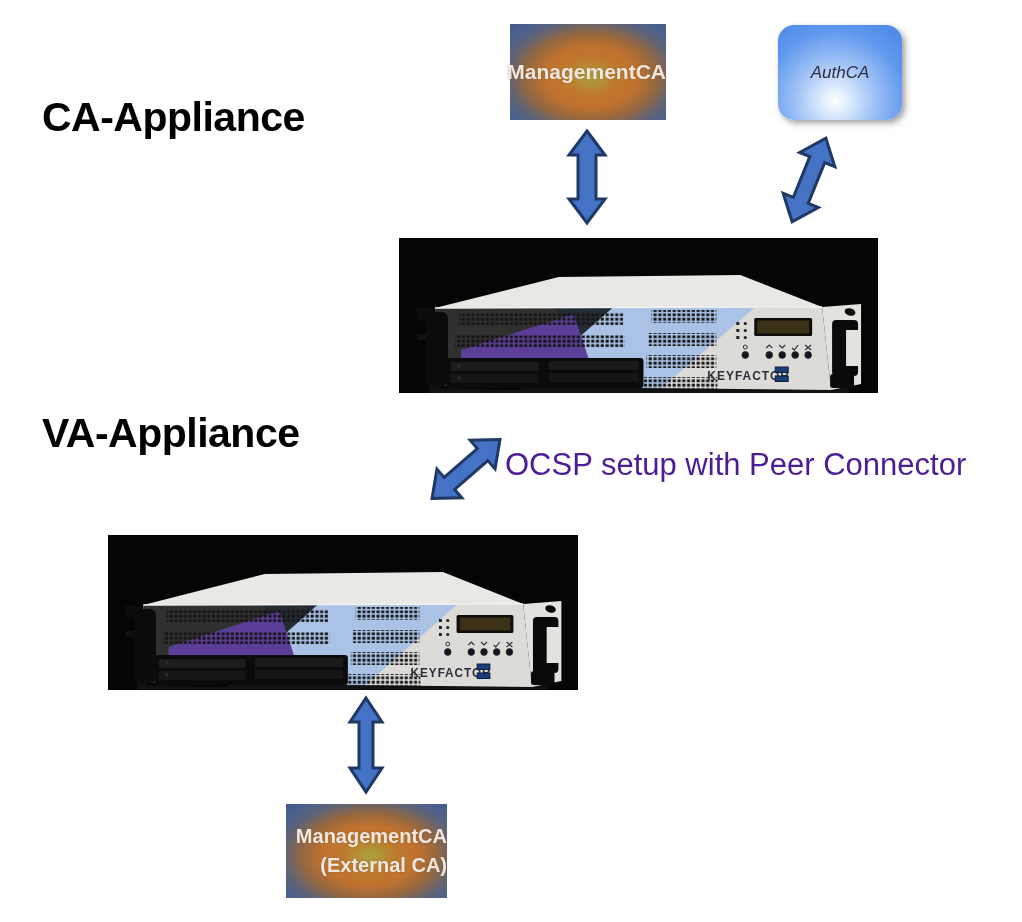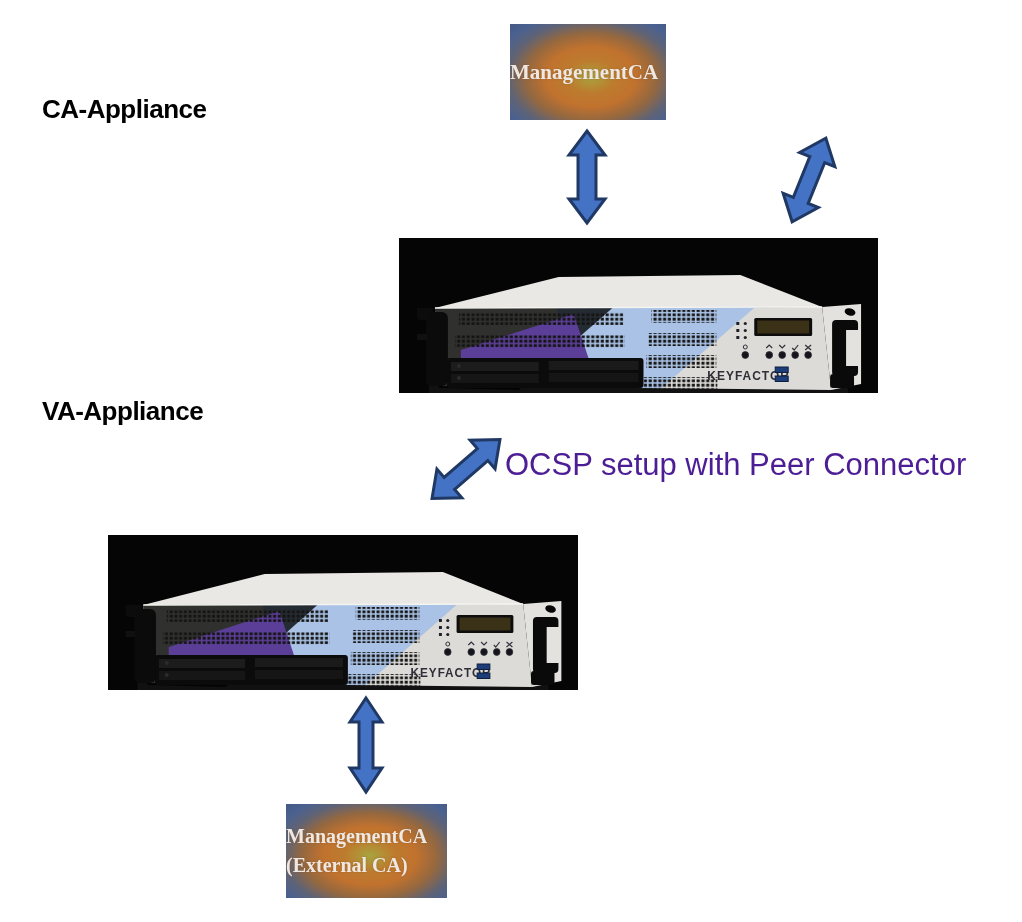--- a/index.html
+++ b/index.html
@@ -7,36 +7,36 @@
     position: relative;
     width: 1022px;
     height: 922px;
     background: #ffffff;
     font-family: "Liberation Sans", sans-serif;
     overflow: hidden;
   }
   .heading {
     position: absolute;
     font-weight: bold;
-    font-size: 26px;
+    font-size: 41px;
     color: #000000;
     letter-spacing: -0.5px;
     white-space: nowrap;
   }
   #ca-heading { left: 42px; top: 94px; }
-  #va-heading { left: 42px; top: 396px; }
+  #va-heading { left: 42px; top: 410px; }
 
   .ca-gradient-box {
     position: absolute;
     display: flex;
     flex-direction: column;
-    align-items: flex-start;
+    align-items: flex-end;
     justify-content: center;
     text-align: center;
-    font-family: Liberation Serif, serif;
+    font-family: Liberation Sans, sans-serif;
     font-weight: bold;
     color: #efe7e2;
     text-shadow: 0 0 2px rgba(120,80,40,0.5);
     background: radial-gradient(ellipse 72% 78% at 52% 55%,
       #a8a43e 0%, #bd7b2e 22%, #c1722e 40%, #95683f 58%,
       #5f6375 74%, #4a6190 88%, #455a84 100%);
   }
   #management-ca-box { left: 510px; top: 24px; width: 156px; height: 96px; font-size: 21px; }
   #external-ca-box  { left: 286px; top: 804px; width: 161px; height: 94px; font-size: 20px; line-height: 1.45; }
 
@@ -171,20 +171,23 @@
 </svg>
 
 <div class="canvas">
 
   <div id="ca-heading" class="heading">CA-Appliance</div>
 
   <div id="management-ca-box" class="ca-gradient-box">
     <span>ManagementCA</span>
   </div>
 
+  <div id="auth-ca-box">
+    <span>AuthCA</span>
+  </div>
 
   <svg id="arrow-mgmt-ca" class="arrow" style="left:567px; top:129px;" width="40" height="96">
     <polygon points="20,2 38,26 29,26 29,70 38,70 20,94 2,70 11,70 11,26 2,26"></polygon>
   </svg>
 
   <svg id="arrow-auth-ca" class="arrow" style="left:772px; top:133px;" width="74" height="94">
     <g transform="translate(37,47) rotate(22)">
       <polygon points="0,-45 19,-22 8,-22 8,22 19,22 0,45 -19,22 -8,22 -8,-22 -19,-22"></polygon>
     </g>
   </svg>

